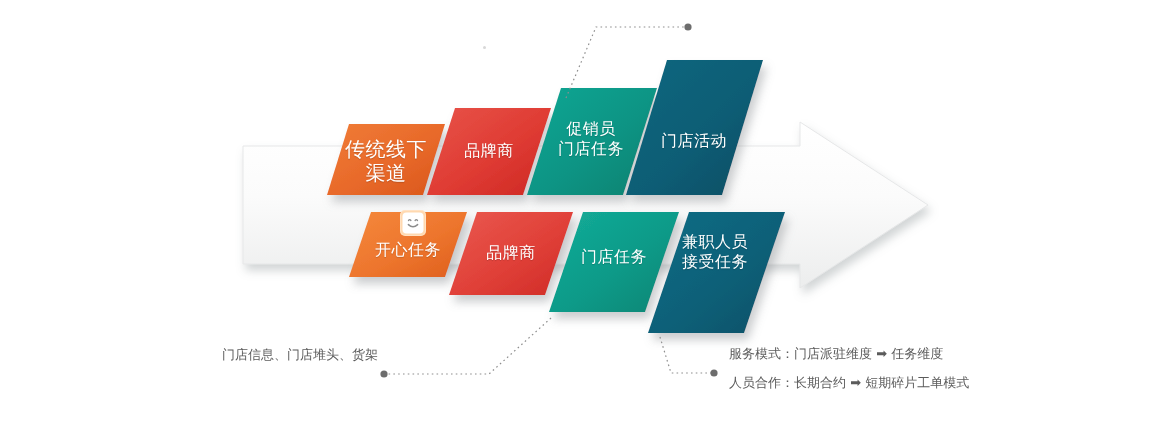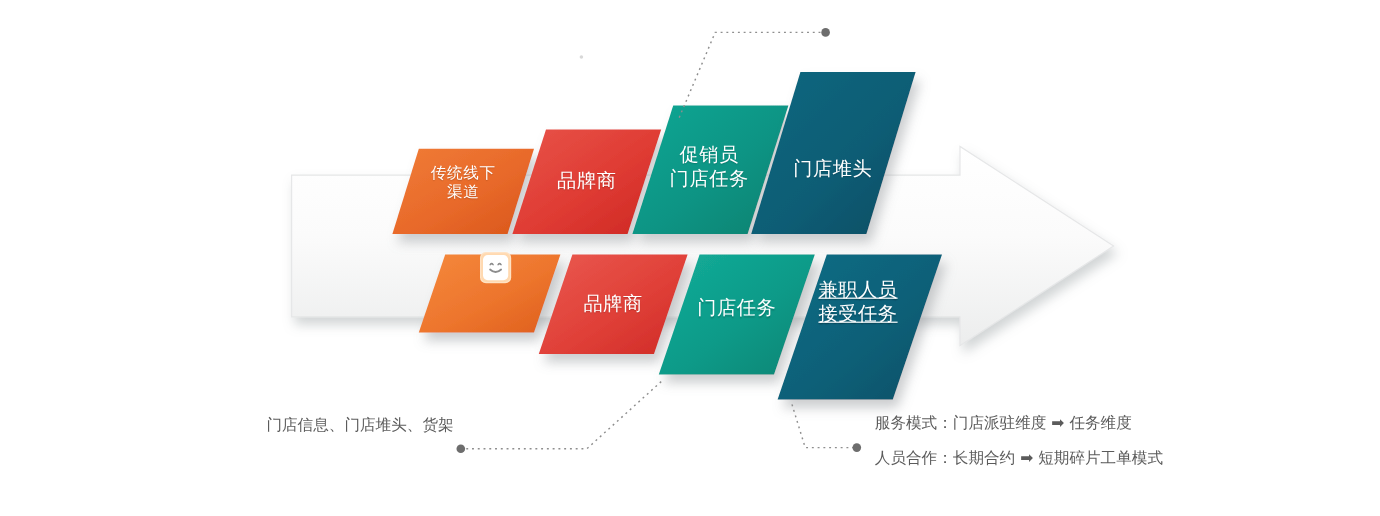--- a/index.html
+++ b/index.html
@@ -115,44 +115,45 @@
 
       <path d="M660,337 L671,373 L712,373"></path>
     </g>
     <g fill="#6d6d6d">
       <circle cx="688" cy="27" r="3.6"></circle>
       <circle cx="384" cy="374" r="3.6"></circle>
       <circle cx="714" cy="373" r="3.6"></circle>
     </g>
   </svg>
 
-  <div class="shape-label" style="left:327px;top:137px;width:118px;font-size:13px;">传统线下
+  <div class="shape-label" style="left:327px;top:137px;width:118px;font-size:20px;">传统线下
 渠道</div>
 
   <div class="shape-label" style="left:430px;top:141px;width:118px;font-size:16px;">品牌商</div>
 
   <div class="shape-label" style="left:529px;top:119px;width:124px;font-size:16px;">促销员
 门店任务</div>
 
-  <div class="shape-label" style="left:638px;top:131px;width:112px;font-size:16px;">门店堆头</div>
+  <div class="shape-label" style="left:638px;top:131px;width:112px;font-size:16px;">门店活动</div>
 
   <div class="smiley" style="left:400px;top:210px;">
     <svg viewBox="0 0 26 26" width="26" height="26">
       <rect x="2.5" y="2.5" width="21" height="21" rx="4" fill="#ffffff"></rect>
       <path d="M8.5,10.5 q1.2,-1.6 2.4,0 M15.1,10.5 q1.2,-1.6 2.4,0" stroke="#8c8c8c" stroke-width="1.3" fill="none" stroke-linecap="round"></path>
       <path d="M8.4,14.6 q4.6,4.2 9.2,0" stroke="#8c8c8c" stroke-width="1.5" fill="none" stroke-linecap="round"></path>
     </svg>
   </div>
 
+  <div class="shape-label" style="left:349px;top:240px;width:118px;font-size:16px;">开心任务</div>
 
   <div class="shape-label" style="left:452px;top:243px;width:118px;font-size:16px;">品牌商</div>
 
   <div class="shape-label" style="left:552px;top:247px;width:124px;font-size:16px;">门店任务</div>
 
-  <div class="shape-label" style="left:653px;top:232px;width:124px;font-size:16px;text-decoration:underline;">兼职人员
+  <div class="shape-label" style="left:653px;top:232px;width:124px;font-size:16px;">兼职人员
 接受任务</div>
 
 
   <div class="ann" style="left:222px;top:342px;">门店信息、门店堆头、货架</div>
 
   <div class="ann" style="left:729px;top:341px;">服务模式：门店派驻维度 ➡ 任务维度</div>
   <div class="ann" style="left:729px;top:370px;text-align:center;">人员合作：长期合约 ➡ 短期碎片工单模式</div>
 
   <div class="speck" style="left:483px;top:46px;"></div>
 </div>

